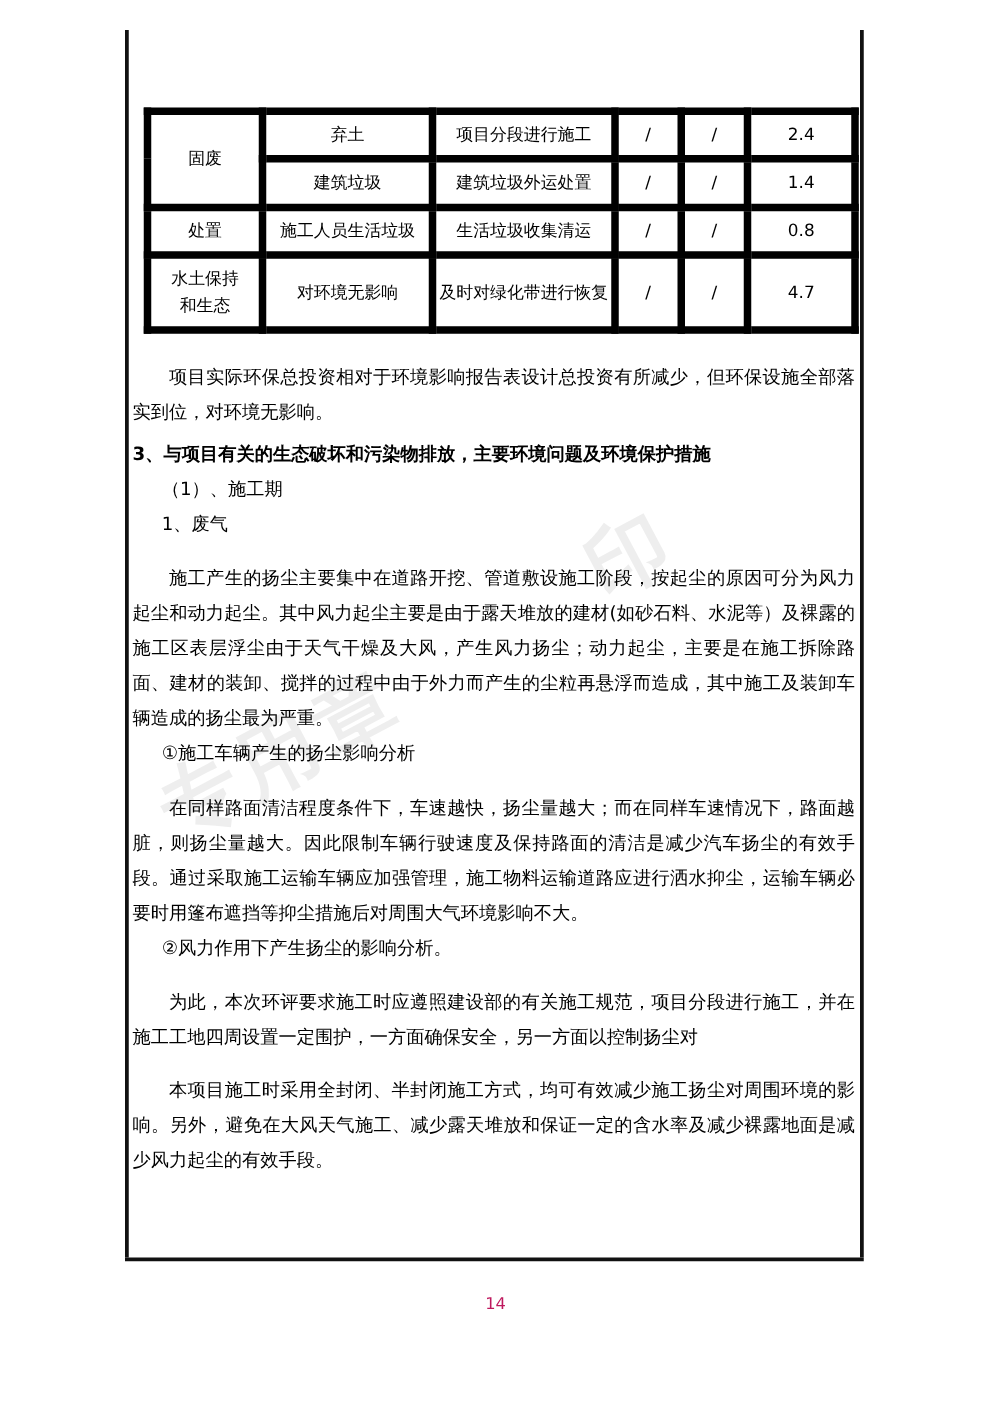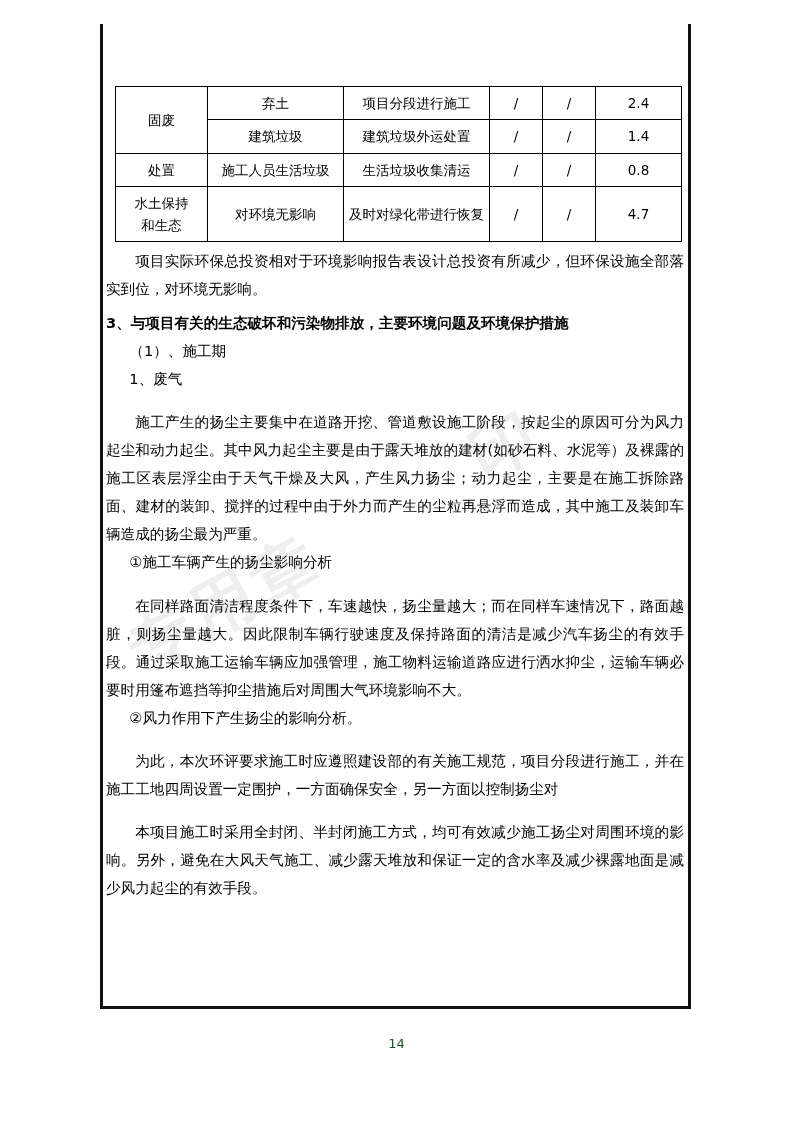--- a/index.html
+++ b/index.html
@@ -35,21 +35,21 @@
     width: 578px;
   }
   
   table.env-table {
     border-collapse: collapse;
     width: 566px;
     margin-left: 9px;
     table-layout: fixed;
   }
   table.env-table td {
-    border: 1px solid #000000;
+    border: 6px solid #000000;
     font-size: 13.5px;
     line-height: 1.65;
     text-align: center;
     vertical-align: middle;
     padding: 5px 2px;
     color: #000;
     font-family: "DejaVu Sans", sans-serif;
   }
   td.num {
     font-family: "DejaVu Sans Mono", monospace;
@@ -65,21 +65,21 @@
   
   p {
     margin: 0;
     font-size: 14.6px;
     line-height: 1.92;
     color: #000;
     text-align: justify;
     text-justify: inter-ideograph;
   }
   .p-indent { text-indent: 2em; margin-top: 15px; }
-  .p-gap { margin-top: 5px; }
+  .p-gap { margin-top: 21px; }
   .heading {
     font-weight: bold;
     font-size: 14.6px;
     line-height: 1.92;
     margin-top: 6px;
   }
   .sub-heading {
     font-weight: normal;
     font-size: 14.6px;
     line-height: 1.92;
@@ -100,21 +100,21 @@
     height: 0;
     border-top: 3px solid #111;
   }
   .page-number {
     position: absolute;
     top: 1036px;
     left: 0;
     width: 793px;
     text-align: center;
     font-size: 13px;
-    color: #14532d;
+    color: #be185d;
     font-family: "DejaVu Sans", sans-serif;
   }
 
   
   .watermark {
     position: absolute;
     color: rgba(120,120,120,0.13);
     font-size: 64px;
     font-weight: bold;
     letter-spacing: 6px;

